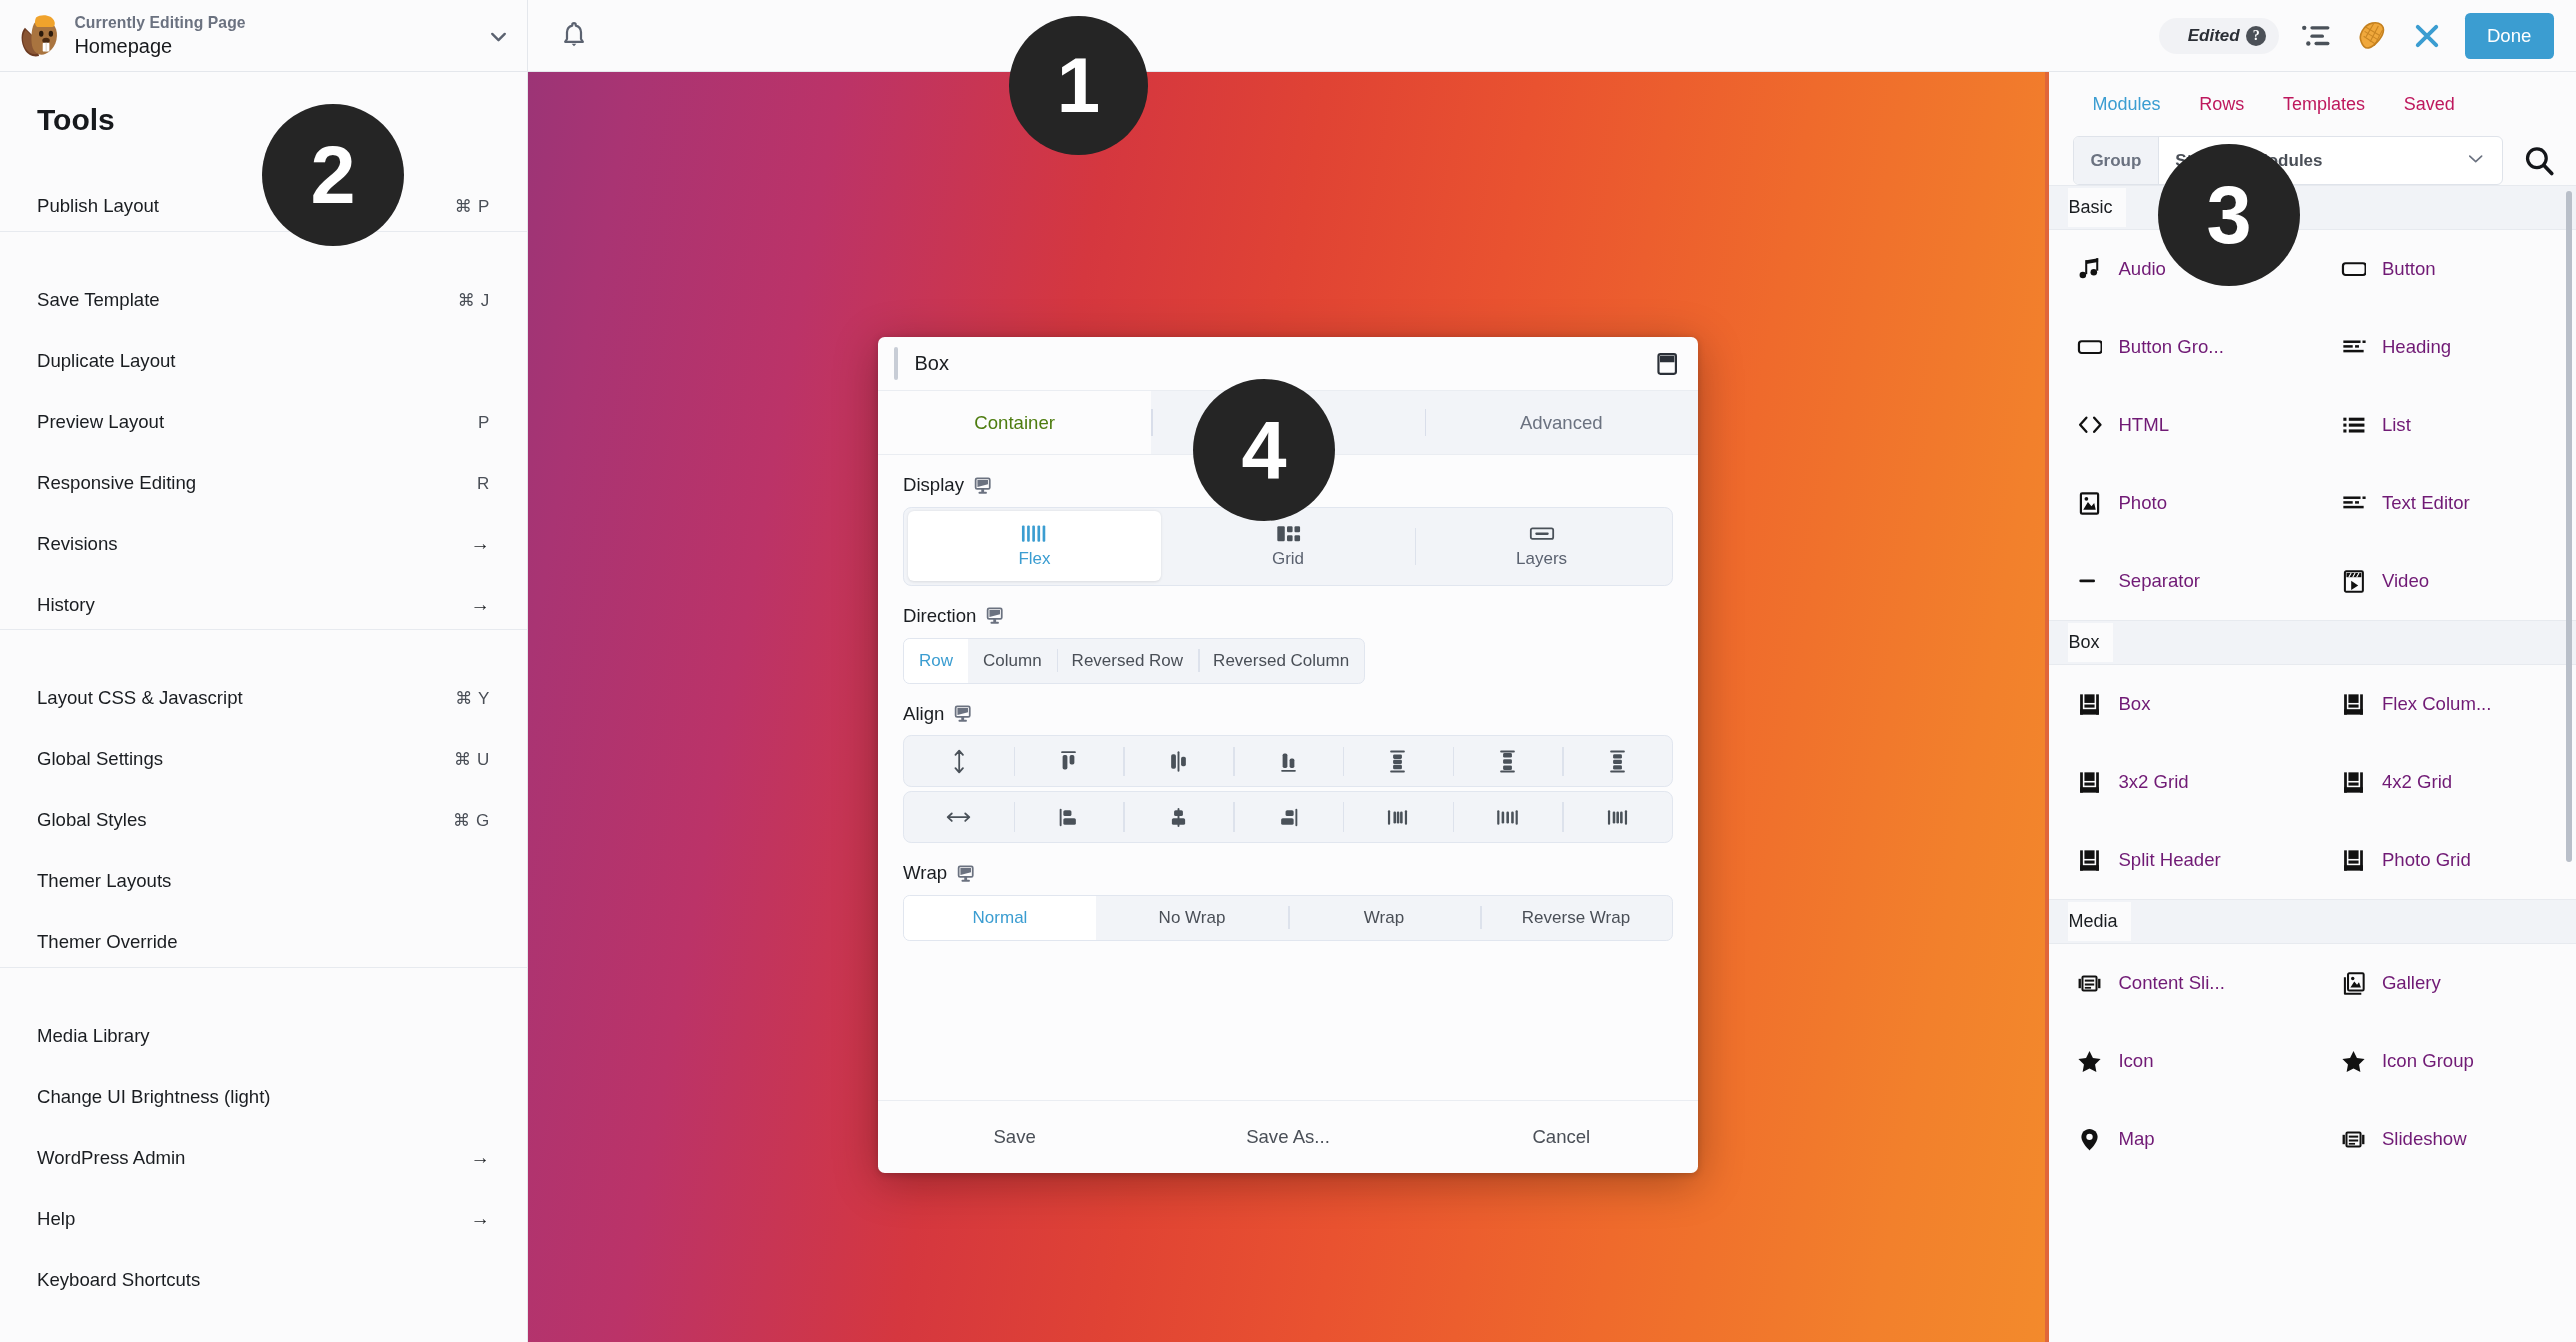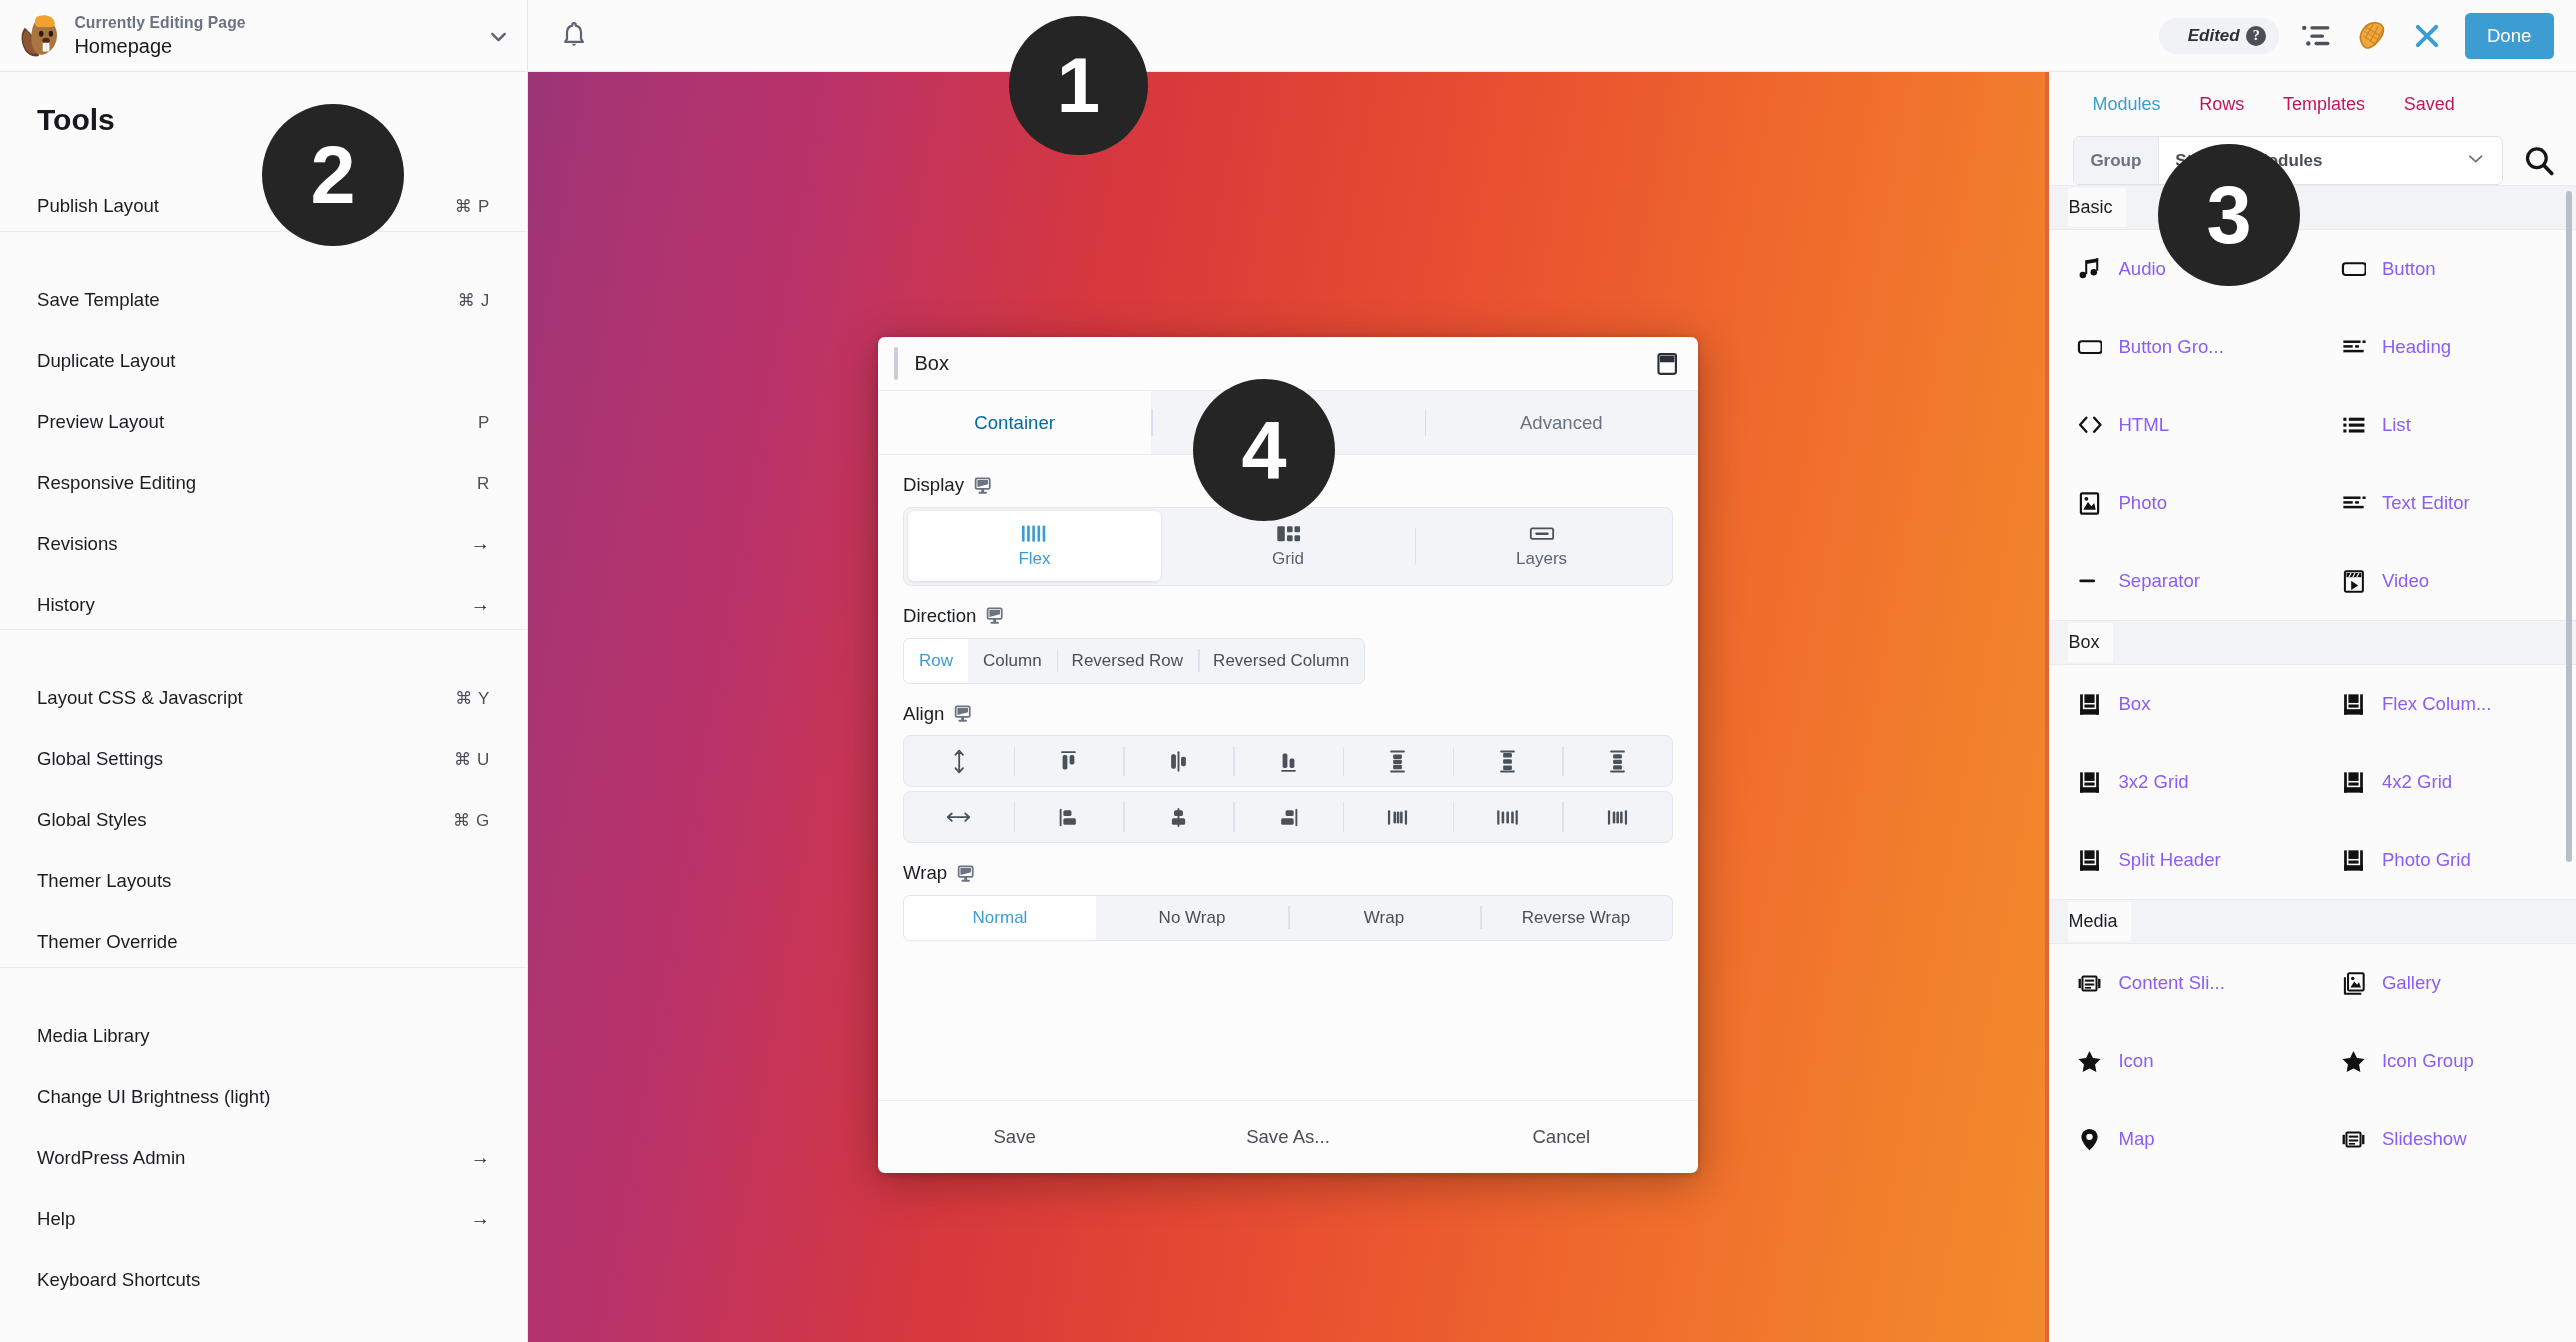--- a/index.html
+++ b/index.html
@@ -132,21 +132,21 @@
   }
   .sect-head {
     font-size: 18px; color: #1a1d21; background: #f1f3f7;
     height: 45px; display: flex; align-items: center; padding-left: 19.4px;
     border-top: 1.5px solid #e7eaef; border-bottom: 1.5px solid #e7eaef;
   }
   .sect-head span { background: #fbfbfc; padding: 9px 13.4px 9px 0; }
   .mod-grid { display: grid; grid-template-columns: 1fr 1fr; }
   .mod-item {
     display: flex; align-items: center; gap: 16.4px;
-    height: 78px; padding-left: 28px; font-size: 18.6px; color: #8b5cf6;
+    height: 78px; padding-left: 28px; font-size: 18.6px; color: #701a75;
     cursor: pointer;
   }
   .mod-icn { width: 25px; height: 25px; flex: 0 0 25px; display: flex; align-items: center; justify-content: center; }
 
   
   .dialog {
     position: absolute; left: 878px; top: 337px;
     width: 820px; height: 836px;
     background: #fcfcfd;
     border-radius: 6.7px;
@@ -164,21 +164,21 @@
   .dlg-title { font-size: 20px; color: #1a1d21; flex: 1 1 auto; }
   .dlg-expand { width: 22.4px; height: 24px; cursor: pointer; }
   .dlg-tabs {
     display: flex; height: 64px; background: #f2f4f8;
     border-bottom: 1.5px solid #eaedf2;
   }
   .dlg-tab {
     flex: 1 1 0; display: flex; align-items: center; justify-content: center;
     font-size: 18.6px; color: #6b7280; cursor: pointer; position: relative;
   }
-  .dlg-tab.active { color: #0369a1; background: #fcfcfd; }
+  .dlg-tab.active { color: #4d7c0f; background: #fcfcfd; }
   .dlg-tab + .dlg-tab::before {
     content: ""; position: absolute; left: 0; top: 18px; bottom: 18px;
     width: 1.5px; background: #d9deea;
   }
   .dlg-body { flex: 1 1 auto; padding: 19.4px 25px 7.5px 25px; }
   .fld { margin-bottom: 19.4px; }
   .fld-label { display: flex; align-items: center; gap: 9px; margin-bottom: 10.4px; }
   .fld-label .t { font-size: 18.6px; color: #1a1d21; }
   .monitor-icn { width: 19.4px; height: 19.4px; }
 

